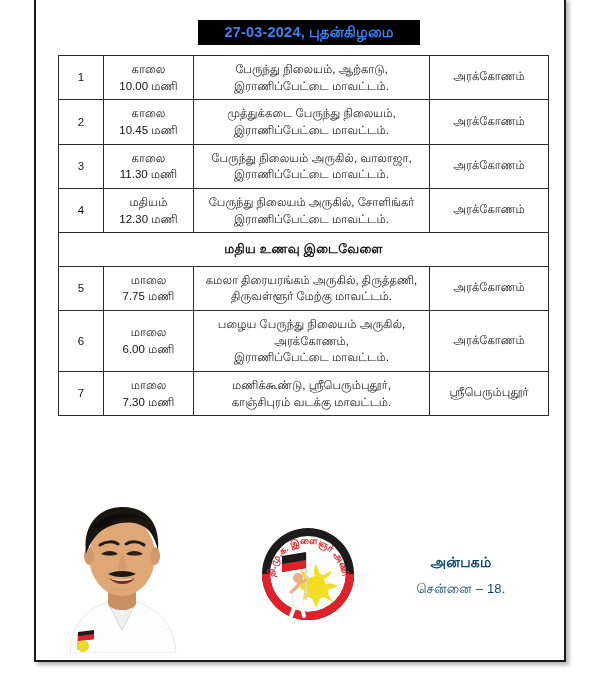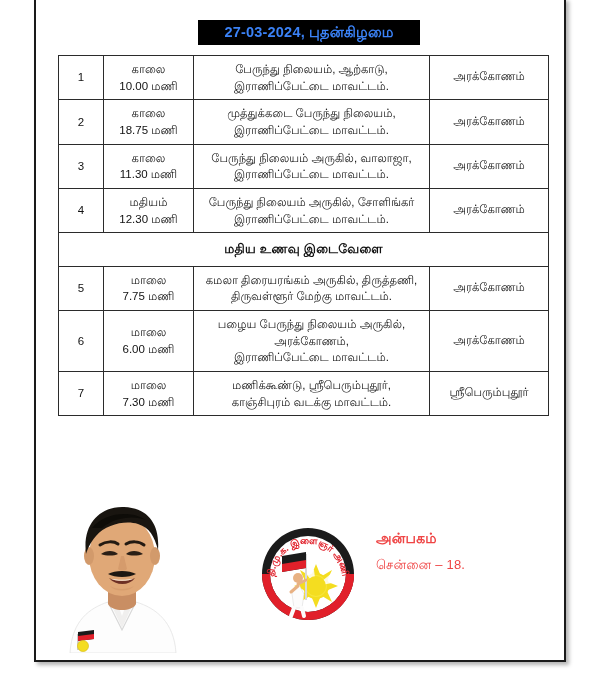--- a/index.html
+++ b/index.html
@@ -126,23 +126,24 @@
     top: 36px;
     width: 100px;
     height: 100px;
   }
   .emblem svg { display: block; }
 
   
   .address-block {
     position: absolute;
     left: 340px;
-    top: 42px;
+    top: 66px;
     width: 170px;
-    color: #ef4444;
+    text-align: center;
+    color: #0c4a6e;
   }
   .address-title {
     font-size: 14px;
     font-weight: bold;
     margin-bottom: 9px;
     letter-spacing: 0.2px;
   }
   .address-line {
     font-size: 13px;
     margin-bottom: 8px;
@@ -176,21 +177,21 @@
             <span>பேருந்து நிலையம், ஆற்காடு,</span><br>
             <span>இராணிப்பேட்டை  மாவட்டம்.</span>
           </td>
           <td class="cell-town">அரக்கோணம்</td>
         </tr>
 
         <tr>
           <td class="cell-sno">2</td>
           <td class="cell-time">
             <span>காலை</span><br>
-            <span>18.75  மணி</span>
+            <span>10.45  மணி</span>
           </td>
           <td class="cell-place">
             <span>முத்துக்கடை பேருந்து நிலையம்,</span><br>
             <span>இராணிப்பேட்டை  மாவட்டம்.</span>
           </td>
           <td class="cell-town">அரக்கோணம்</td>
         </tr>
 
         <tr>
           <td class="cell-sno">3</td>

